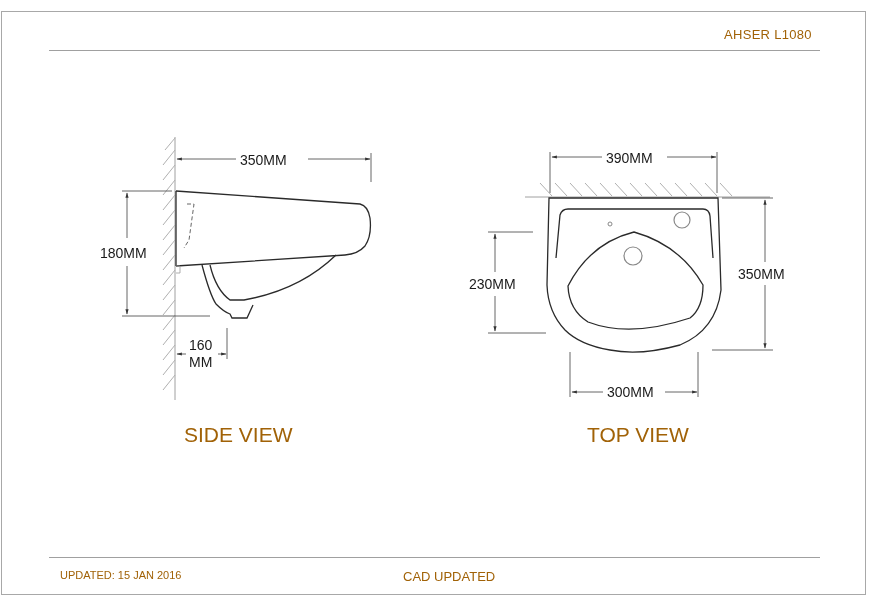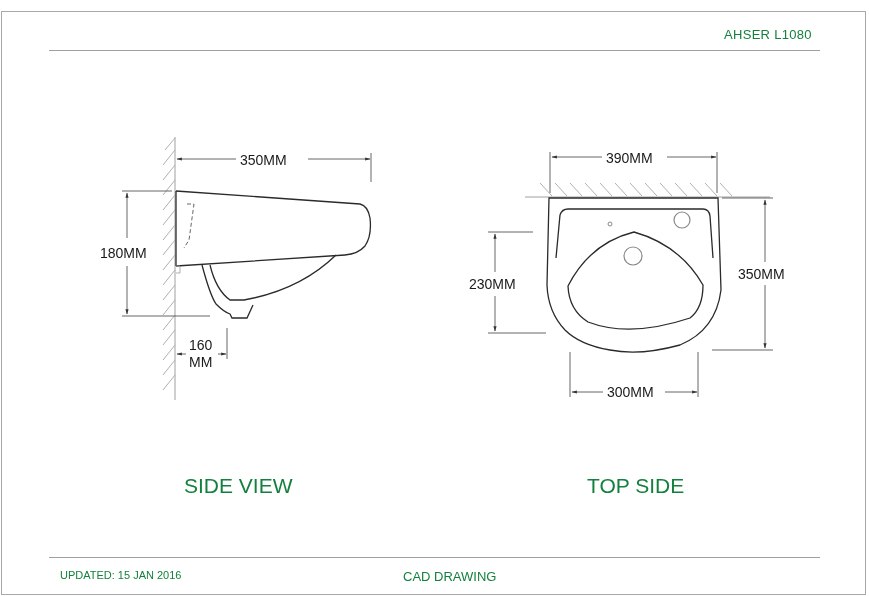--- a/index.html
+++ b/index.html
@@ -1,38 +1,38 @@
 <!DOCTYPE html>
 <html><head>
 <meta charset="utf-8">
 <style>
   html, body { margin: 0; padding: 0; background: #ffffff; }
   body { width: 869px; height: 597px; position: relative; overflow: hidden; font-family: "Liberation Sans", sans-serif; }
   #frame { position: absolute; left: 1px; top: 11px; width: 865px; height: 584px; border: 1px solid #a8a8a8; box-sizing: border-box; }
   .hline { position: absolute; height: 1px; background: #a0a0a0; }
-  .txt { position: absolute; color: #15803d; white-space: nowrap; }
+  .txt { position: absolute; color: #a16207; white-space: nowrap; }
   #title-block { left: 724px; top: 27px; font-size: 13px; letter-spacing: 0.3px; }
   #updated { left: 60px; top: 569px; font-size: 11px; }
   #cad { left: 403px; top: 569px; font-size: 13px; }
-  .view-label { font-size: 21px; top: 474px; }
+  .view-label { font-size: 21px; top: 423px; }
   #side-label { left: 184px; }
   #top-label { left: 587px; }
   svg { position: absolute; left: 0; top: 0; }
   .dim { font-family: "Liberation Sans", sans-serif; font-size: 14px; fill: #1a1a1a; }
 </style>
 </head>
 <body>
 
 <div id="frame"></div>
 <div class="hline" style="left:49px; top:50px; width:771px;"></div>
 <div class="hline" style="left:49px; top:557px; width:771px;"></div>
 
 <div class="txt" id="title-block">AHSER  L1080</div>
 <div class="txt" id="updated">UPDATED: 15 JAN 2016</div>
-<div class="txt" id="cad">CAD DRAWING</div>
+<div class="txt" id="cad">CAD UPDATED</div>
 
 <svg width="869" height="597" viewBox="0 0 869 597">
   <defs>
     <marker id="arr" viewBox="0 0 10 10" refX="9" refY="5" markerWidth="6" markerHeight="6" orient="auto-start-reverse">
       <path d="M0,2 L10,5 L0,8 z" fill="#333"></path>
     </marker>
   </defs>
 
   <g>
 
@@ -147,13 +147,13 @@
       <line x1="570" y1="352" x2="570" y2="397"></line>
       <line x1="698" y1="352" x2="698" y2="397"></line>
       <line x1="572" y1="392" x2="603" y2="392" marker-start="url(#arr)"></line>
       <line x1="665" y1="392" x2="697" y2="392" marker-end="url(#arr)"></line>
     </g>
     <text class="dim" x="607" y="397">300MM</text>
   </g>
 </svg>
 
 <div class="txt view-label" id="side-label">SIDE VIEW</div>
-<div class="txt view-label" id="top-label">TOP SIDE</div>
+<div class="txt view-label" id="top-label">TOP VIEW</div>
 
 </body></html>

